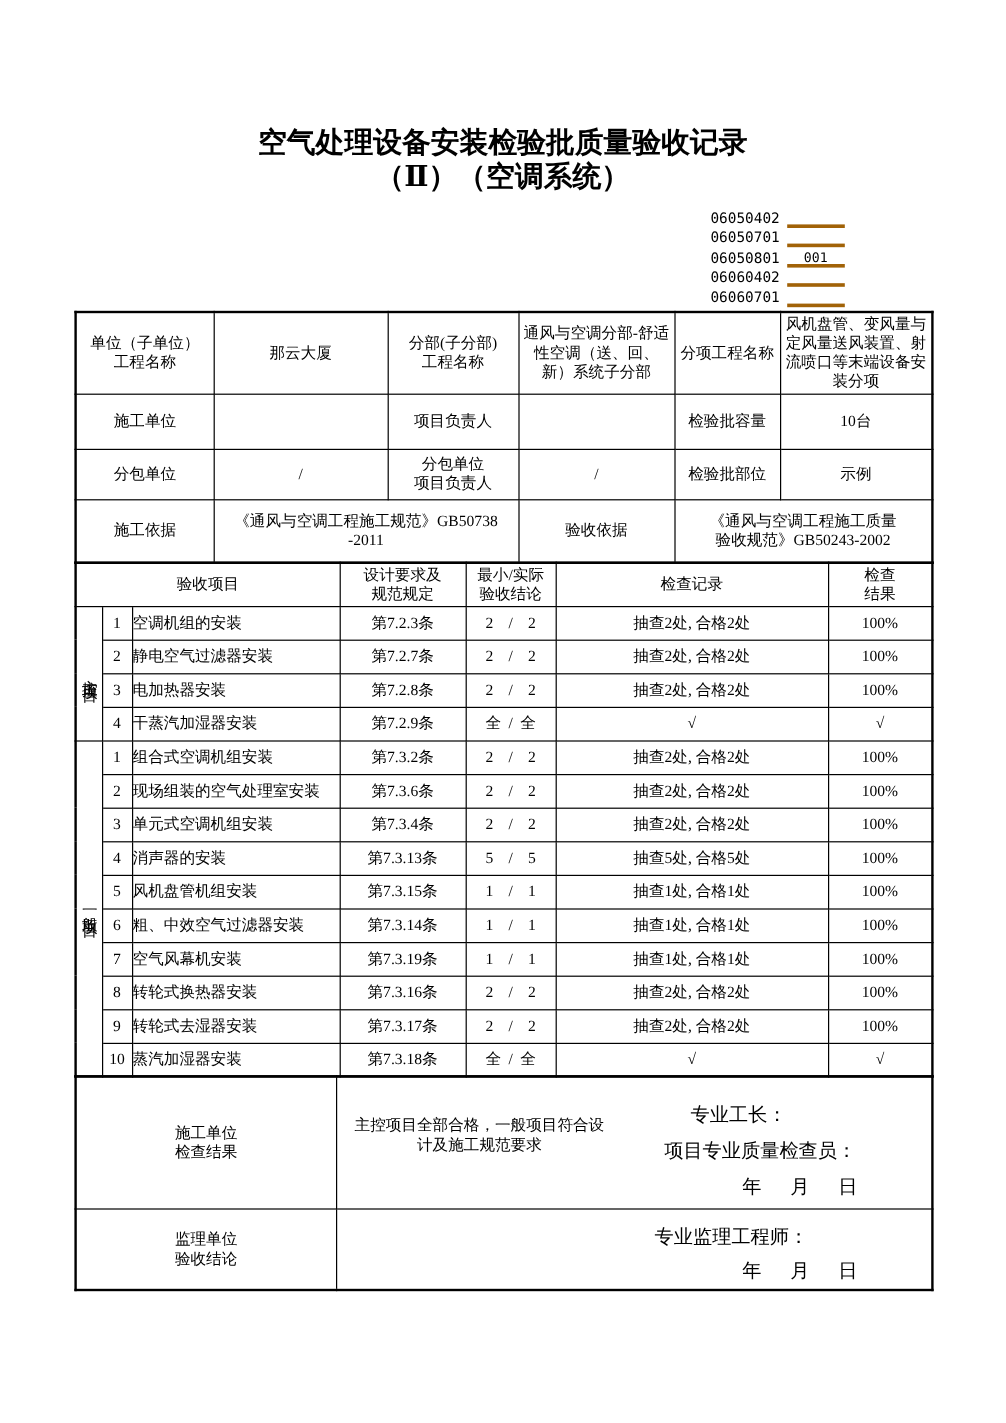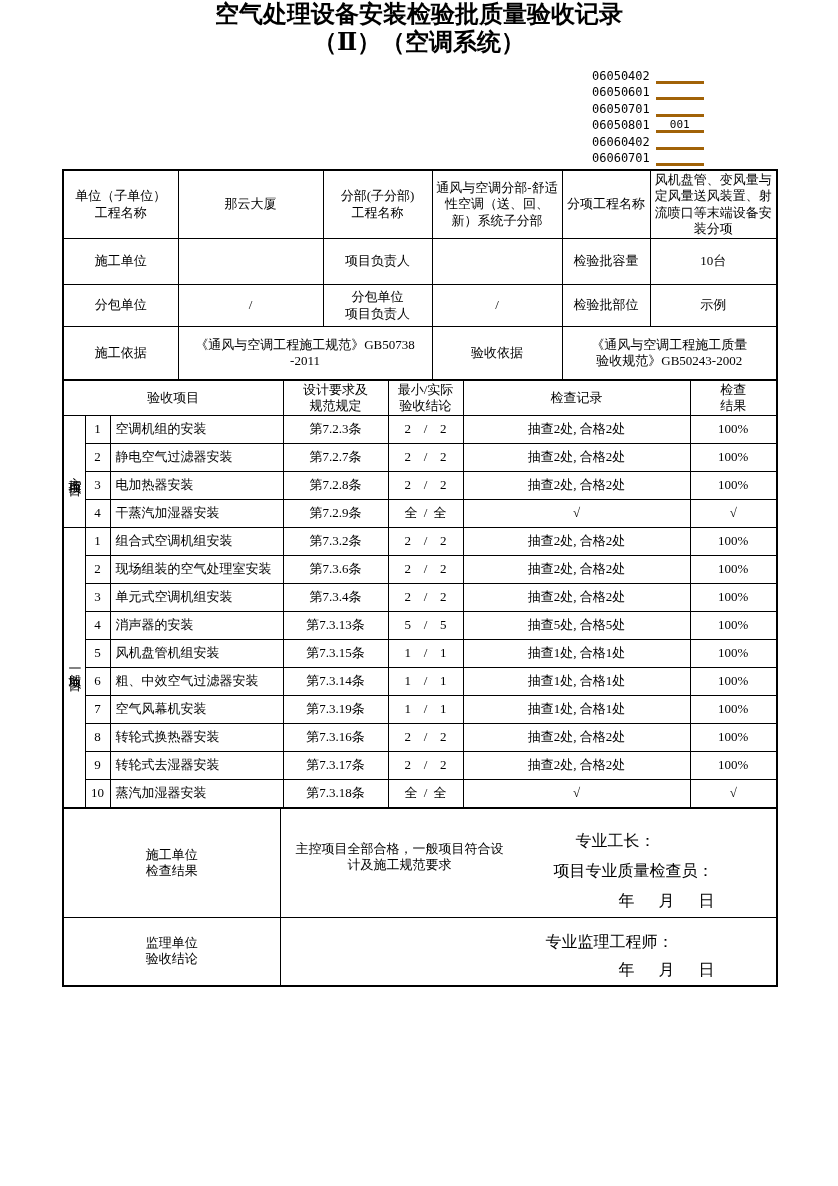--- a/index.html
+++ b/index.html
@@ -2,40 +2,40 @@
 <html><head>
 <meta charset="utf-8">
 <style>
   * { margin:0; padding:0; box-sizing:border-box; }
   html,body { background:#ffffff; }
   .page {
     width:838px; height:1186px; background:#fff; position:relative;
     font-family:"Liberation Serif","DejaVu Serif",serif; color:#000;
     overflow:hidden;
   }
-  .title { text-align:center; font-weight:bold; font-size:24px; line-height:28px; }
+  .title { text-align:center; padding-top:106px; font-weight:bold; font-size:24px; line-height:28px; }
   .codes { margin:12px 0 2px 592px; }
   .code-row { display:flex; align-items:center; height:16.5px; }
   .code-text { font-family:"DejaVu Sans Mono","Liberation Mono",monospace; font-size:12px; line-height:15px; }
   .code-underline {
     display:inline-block; width:48px; margin-left:6px; border-bottom:3px solid #a16207;
     font-family:"DejaVu Sans Mono","Liberation Mono",monospace; font-size:11px;
     line-height:14px; height:15px; text-align:center;
   }
   table.tbl { border-collapse:collapse; table-layout:fixed; width:714px; margin-left:62px; border:2px solid #000; }
   table.tbl td { border:1px solid #000; text-align:center; vertical-align:middle; padding:1px 3px; font-size:13px; line-height:1.25; white-space:pre-line; overflow:hidden; }
   .info-tbl { margin-top:2px; }
   .info-tbl tr.r1 { height:55px; }
   .info-tbl tr.r2 { height:46px; }
   .info-tbl tr.r3 { height:42px; }
   .info-tbl tr.r4 { height:53px; }
   .main-tbl { margin-top:-2px; }
   .main-tbl tr.hdr { height:36px; }
   .main-tbl tr.data-row { height:28px; }
-  .main-tbl td.item-cell { text-align:left; padding-left:5px; white-space:nowrap; }
+  .main-tbl td.item-cell { text-align:left; padding-left:0; white-space:nowrap; }
   .main-tbl td.group-cell {
     writing-mode:vertical-lr; text-orientation:upright;
     letter-spacing:3px; padding:2px 0; font-size:13px;
   }
   .sampling { display:flex; justify-content:space-between; padding:0 13px; }
   .foot-tbl { margin-top:-2px; }
   .foot-tbl tr.fa { height:110px; }
   .foot-tbl tr.fb { height:68px; }
   .foot-tbl td.fcontent { position:relative; text-align:left; }
   .result-text { position:absolute; left:6px; top:32px; width:226px; text-align:center; white-space:pre-line; }
@@ -49,24 +49,20 @@
 </head>
 <body>
 
 <div class="page">
 
   <h1 class="title"><span>空气处理设备安装检验批质量验收记录</span><br><span>（Ⅱ）（空调系统）</span></h1>
 
   <div class="codes" id="codes">
       <div class="code-row">
         <span class="code-text">06050402</span>
-        <span class="code-underline"></span>
-      </div>
-      <div class="code-row">
-        <span class="code-text">06050601</span>
         <span class="code-underline"></span>
       </div>
       <div class="code-row">
         <span class="code-text">06050701</span>
         <span class="code-underline"></span>
       </div>
       <div class="code-row">
         <span class="code-text">06050801</span>
         <span class="code-underline">001</span>
       </div>

